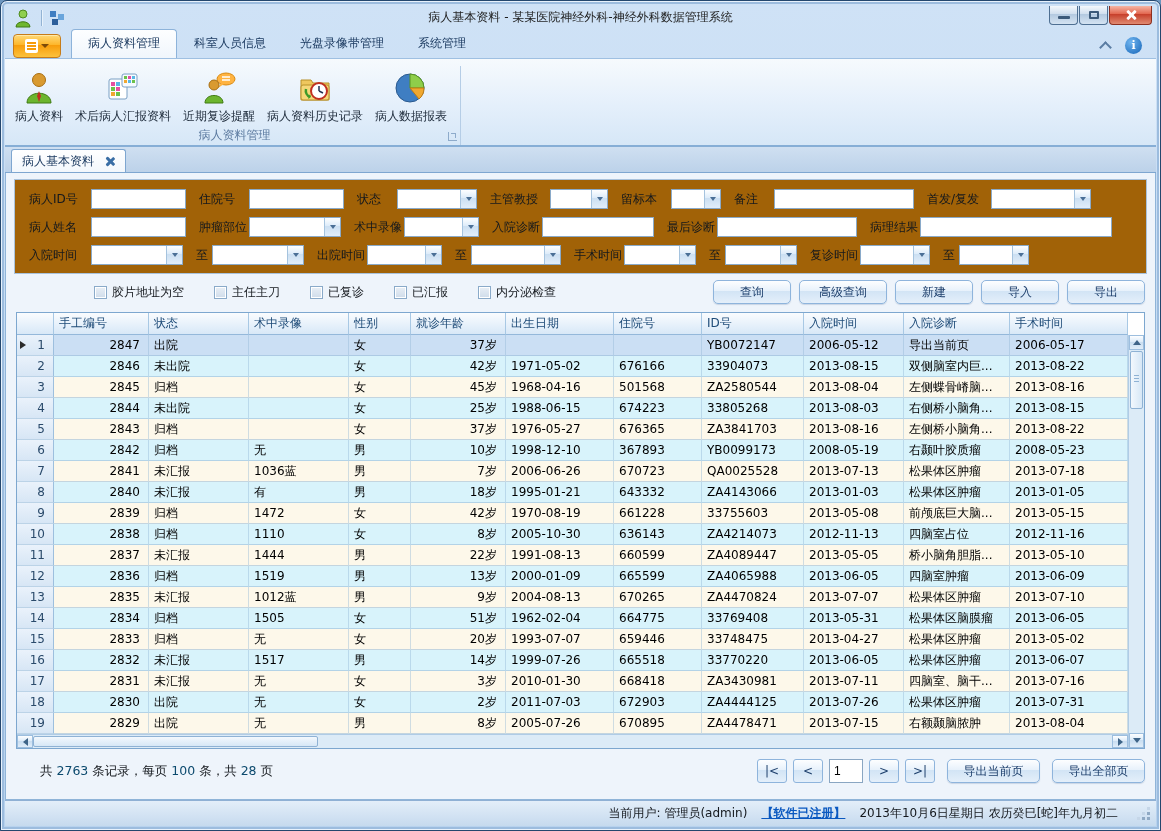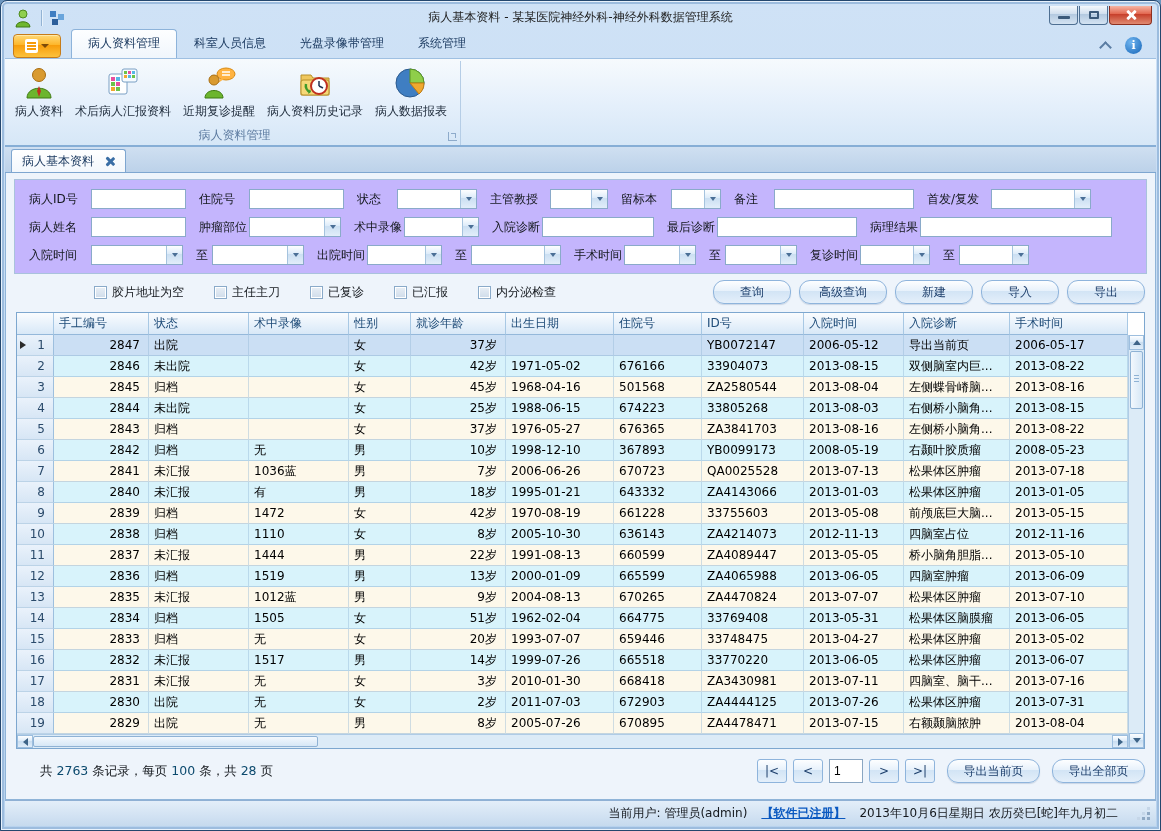--- a/index.html
+++ b/index.html
@@ -39,59 +39,59 @@
   .appmenu-arrow{width:0;height:0;border-left:4px solid transparent;border-right:4px solid transparent;border-top:4px solid #7c4a08;}
   .rtab{padding:5px 16px 6px;color:#17365d;cursor:default;border:1px solid transparent;border-bottom:none;}
   .rtab.active{background:linear-gradient(#fdfeff,#f0f6fc);border-color:#8db3da;border-radius:4px 4px 0 0;}
   .tabrow-right{margin-left:auto;display:flex;align-items:center;gap:14px;padding:0 8px 4px;}
   .chev-up{width:10px;height:6px;position:relative;}
   .chev-up::before{content:"";position:absolute;left:0;top:0;width:7px;height:7px;border-left:2px solid #5b7da3;border-top:2px solid #5b7da3;transform:rotate(45deg);}
   .info-icon{width:17px;height:17px;border-radius:50%;background:radial-gradient(circle at 35% 30%,#6fb4ef,#1565b8);color:#fff;font-size:11px;font-weight:bold;display:flex;align-items:center;justify-content:center;font-family:"DejaVu Serif",serif;}
 
   
   .ribbon{height:89px;border-top:1px solid #9fc0e2;border-bottom:2px solid #86aed6;
-    background:linear-gradient(#f6fafd,#e4effb 55%,#d6e7f7);display:flex;padding:2px 4px 0;}
+    background:linear-gradient(#f6fafd,#e4effb 55%,#d6e7f7);display:flex;padding:2px 4px 0;align-items:flex-end;}
   .rgroup{width:452px;display:flex;flex-direction:column;border-right:1px solid #b5cde6;position:relative;}
   .rbtns{flex:1;display:flex;align-items:flex-start;padding-top:3px;}
   .rbtn{display:flex;flex-direction:column;align-items:center;padding:2px 6px;border-radius:3px;}
   .rbtn .ricon{width:34px;height:34px;display:flex;align-items:center;justify-content:center;}
   .rbtn .rlabel{margin-top:3px;color:#1d2a3a;white-space:nowrap;}
   .rgroup-caption{height:18px;text-align:center;color:#5d7ba0;font-size:12px;position:relative;}
   .launcher{position:absolute;right:3px;bottom:4px;width:9px;height:9px;border-left:1px solid #7c9cc0;border-bottom:1px solid #7c9cc0;opacity:.8;}
   .launcher::after{content:"";position:absolute;right:1px;top:1px;width:4px;height:4px;border-right:1px solid #7c9cc0;border-top:1px solid #7c9cc0;}
 
   
   .doctabs{height:26px;background:linear-gradient(#cfdff1,#bcd2e9);border-bottom:1px solid #7ea6d0;display:flex;align-items:flex-end;padding:0 6px;}
   .doctab{height:23px;background:linear-gradient(#ffffff,#f2f7fc);border:1px solid #7ea6d0;border-bottom:none;border-radius:3px 3px 0 0;
     display:flex;align-items:center;gap:10px;padding:0 10px;color:#17365d;}
   .doctab .closex{width:11px;height:11px;position:relative;}
   .doctab .closex::before,.doctab .closex::after{content:"";position:absolute;left:5px;top:0;width:2.5px;height:11px;background:#3a6ea5;border-radius:1px;}
   .doctab .closex::before{transform:rotate(45deg);} .doctab .closex::after{transform:rotate(-45deg);}
 
   
   .content{flex:1;background:#eef4fb;border:1px solid #8fb4d8;border-top:none;padding:6px 8px 4px;display:flex;flex-direction:column;overflow:hidden;}
 
-  .filter-panel{background:#c4b5fd;border:1px solid #a9c2dc;padding:7px 6px 6px 14px;}
+  .filter-panel{background:#a16207;border:1px solid #a9c2dc;padding:7px 6px 6px 14px;}
   .frow{display:flex;align-items:center;height:24px;margin-bottom:4px;}
   .frow:last-child{margin-bottom:0;}
   .flabel{color:#14181d;white-space:nowrap;padding-right:5px;}
   .lw62{width:62px;} .lw50{width:50px;} .lw40{width:40px;} .lw60{width:60px;} .lw64{width:64px;} .lw16{width:16px;text-align:center;}
   .ftext{height:20px;border:1px solid #8aaac9;background:#fff;margin-right:13px;}
   .combo{height:20px;border:1px solid #8aaac9;background:#fff;margin-right:13px;display:flex;}
   .combo .cfill{flex:1;}
   .combo .cbtn{width:16px;background:linear-gradient(#fdfeff,#dcebf9 45%,#cbdff2 46%,#e2eefa);border-left:1px solid #a5c3de;display:flex;align-items:center;justify-content:center;}
   .combo .cbtn::after{content:"";width:0;height:0;border-left:3.5px solid transparent;border-right:3.5px solid transparent;border-top:4px solid #4a6f96;}
   .w95{width:95px;} .w80{width:80px;} .w58{width:58px;} .w50{width:50px;} .w140{width:140px;} .w100{width:100px;}
   .w92{width:92px;} .w75{width:75px;} .w112{width:112px;} .w192{width:192px;} .w72{width:72px;} .w70{width:70px;} .w90{width:90px;}
 
   .toolbar-row{height:36px;display:flex;align-items:center;padding:0 2px 0 80px;}
   .chk{display:flex;align-items:center;margin-right:30px;color:#14181d;}
   .chk .box{width:13px;height:13px;border:1px solid #8aaac9;background:linear-gradient(#e9eff6,#cfdcea);margin-right:5px;box-shadow:inset 0 0 0 1px #fff;}
   .action-btns{margin-left:auto;display:flex;gap:8px;}
-  .btn{height:24px;border:1px solid #8eb4dc;border-radius:11px;color:#1c3e6b;
+  .btn{height:24px;border:1px solid #8eb4dc;border-radius:5px;color:#1c3e6b;
     background:linear-gradient(#fdfeff,#e7f1fb 45%,#d2e4f5 46%,#e4effa);display:flex;align-items:center;justify-content:center;box-shadow:0 1px 1px rgba(90,120,160,.25);}
   .btn.w78{width:78px;} .btn.w88{width:88px;} .btn.w93{width:93px;}
 
   
   .grid{flex:0 0 auto;margin:2px 2px 0 2px;border:1px solid #7da7cf;background:#fff;}
   .grid-main{display:flex;}
   .grid-left{flex:1;display:flex;flex-direction:column;min-width:0;}
   .ghead{display:flex;height:22px;}
   .ghead .gcell{background:linear-gradient(#fafcfe,#e7f1fb 55%,#d8e8f7);border-right:1px solid #a8c8e4;border-bottom:1px solid #94b8da;
     color:#1d4a77;line-height:21px;padding-left:5px;overflow:hidden;white-space:nowrap;}

